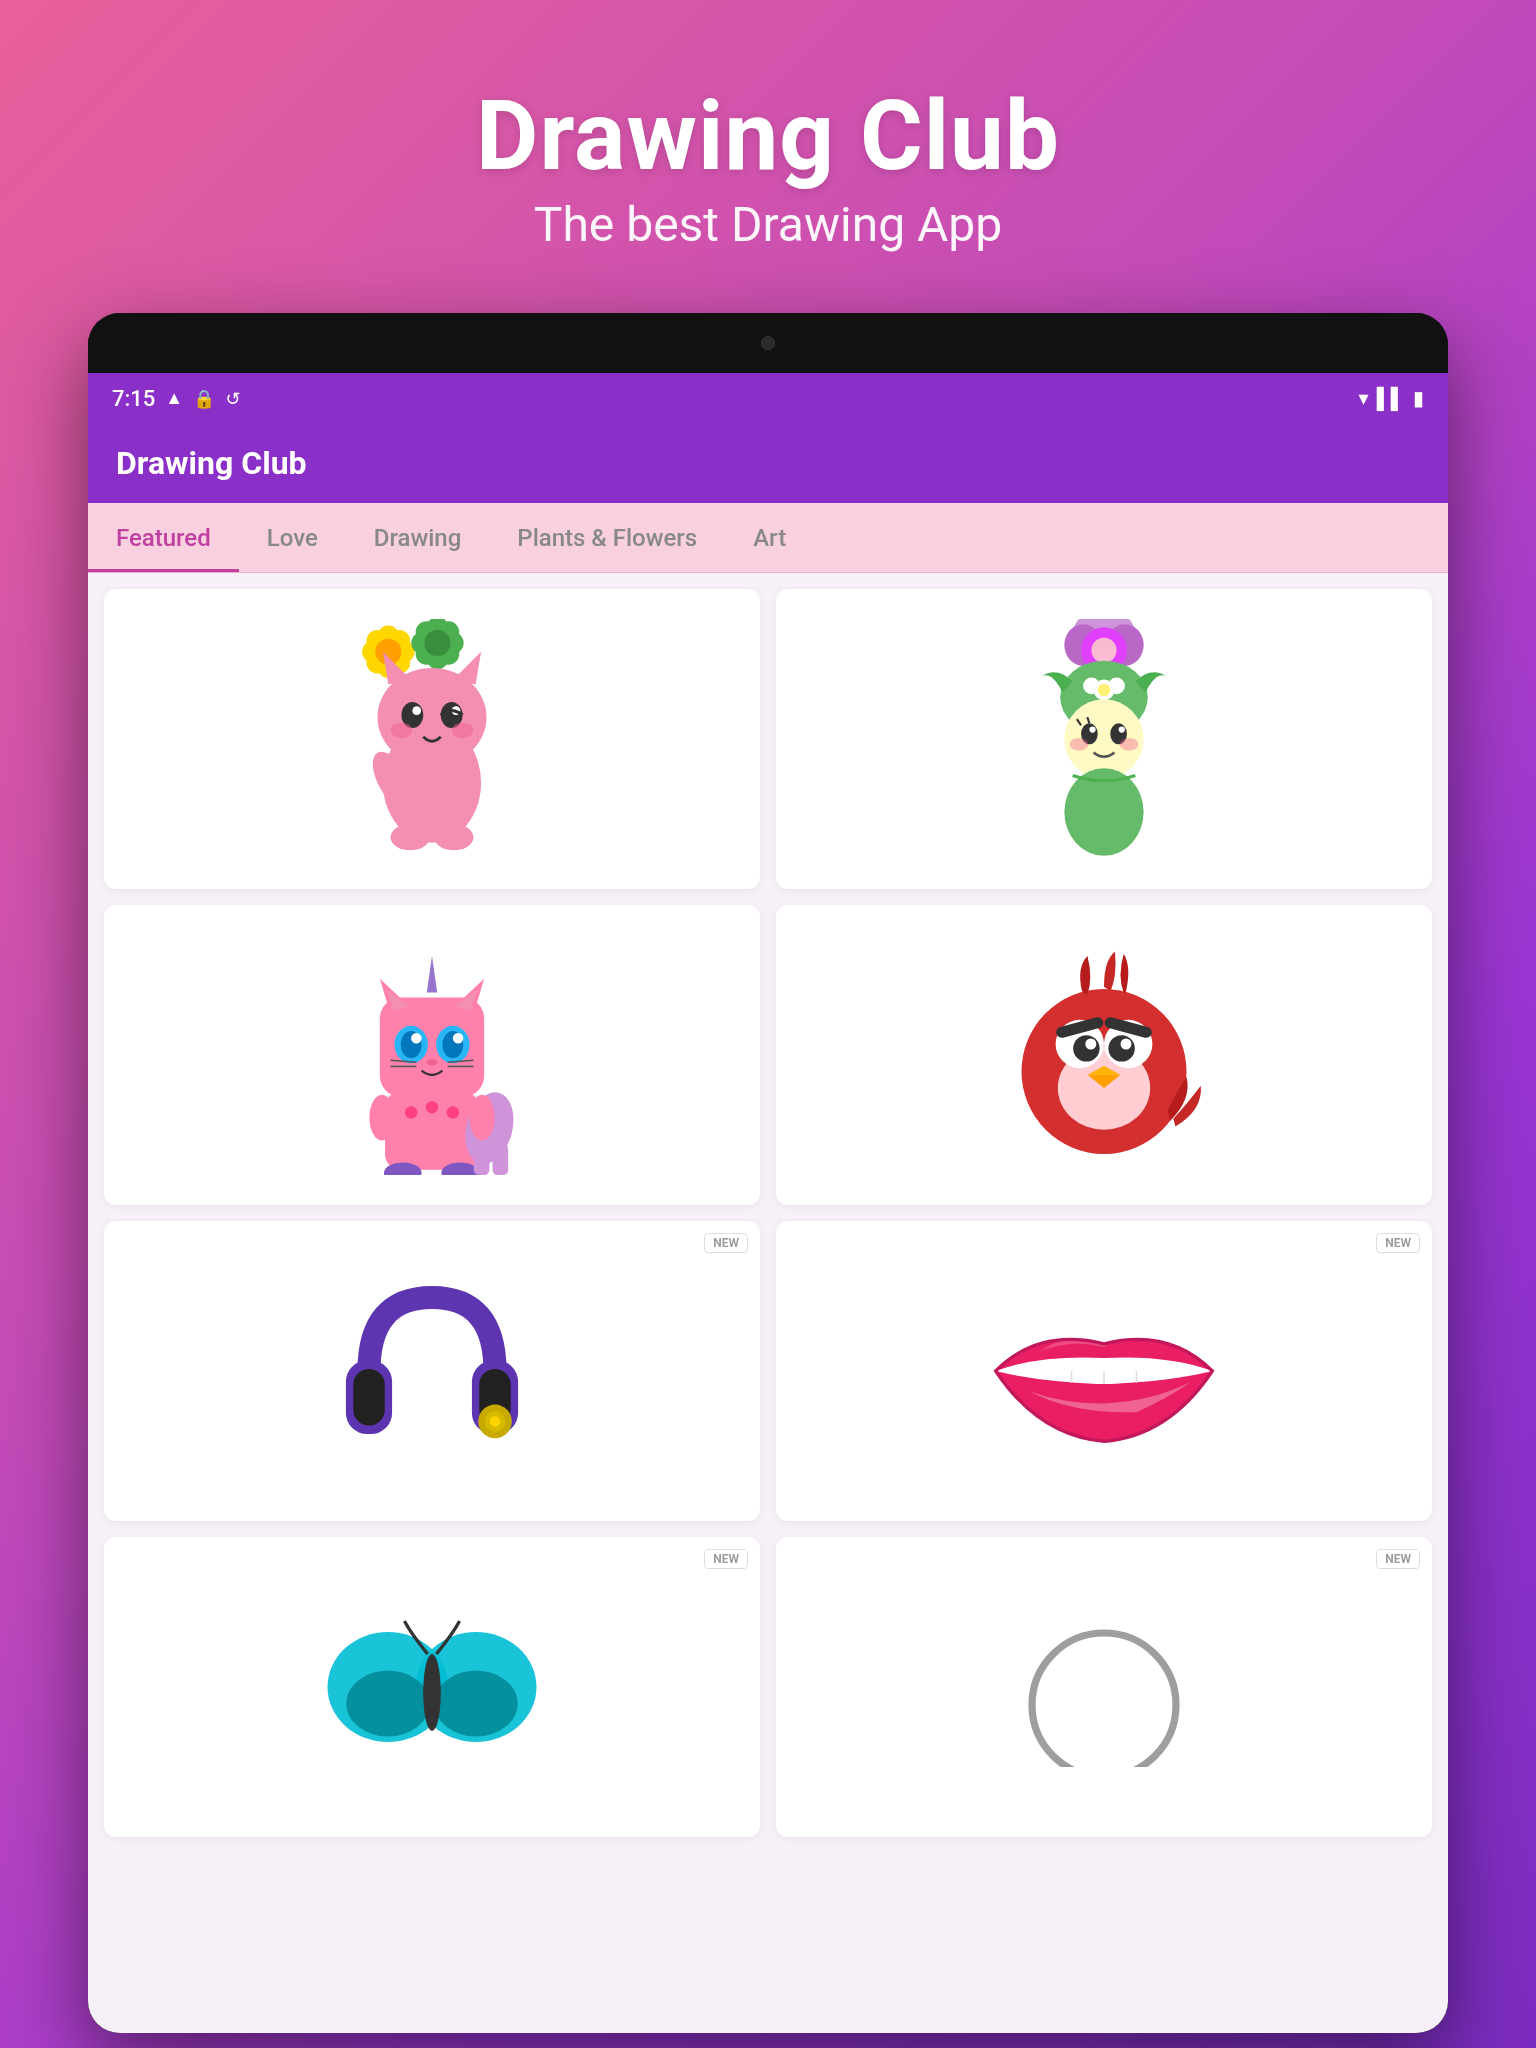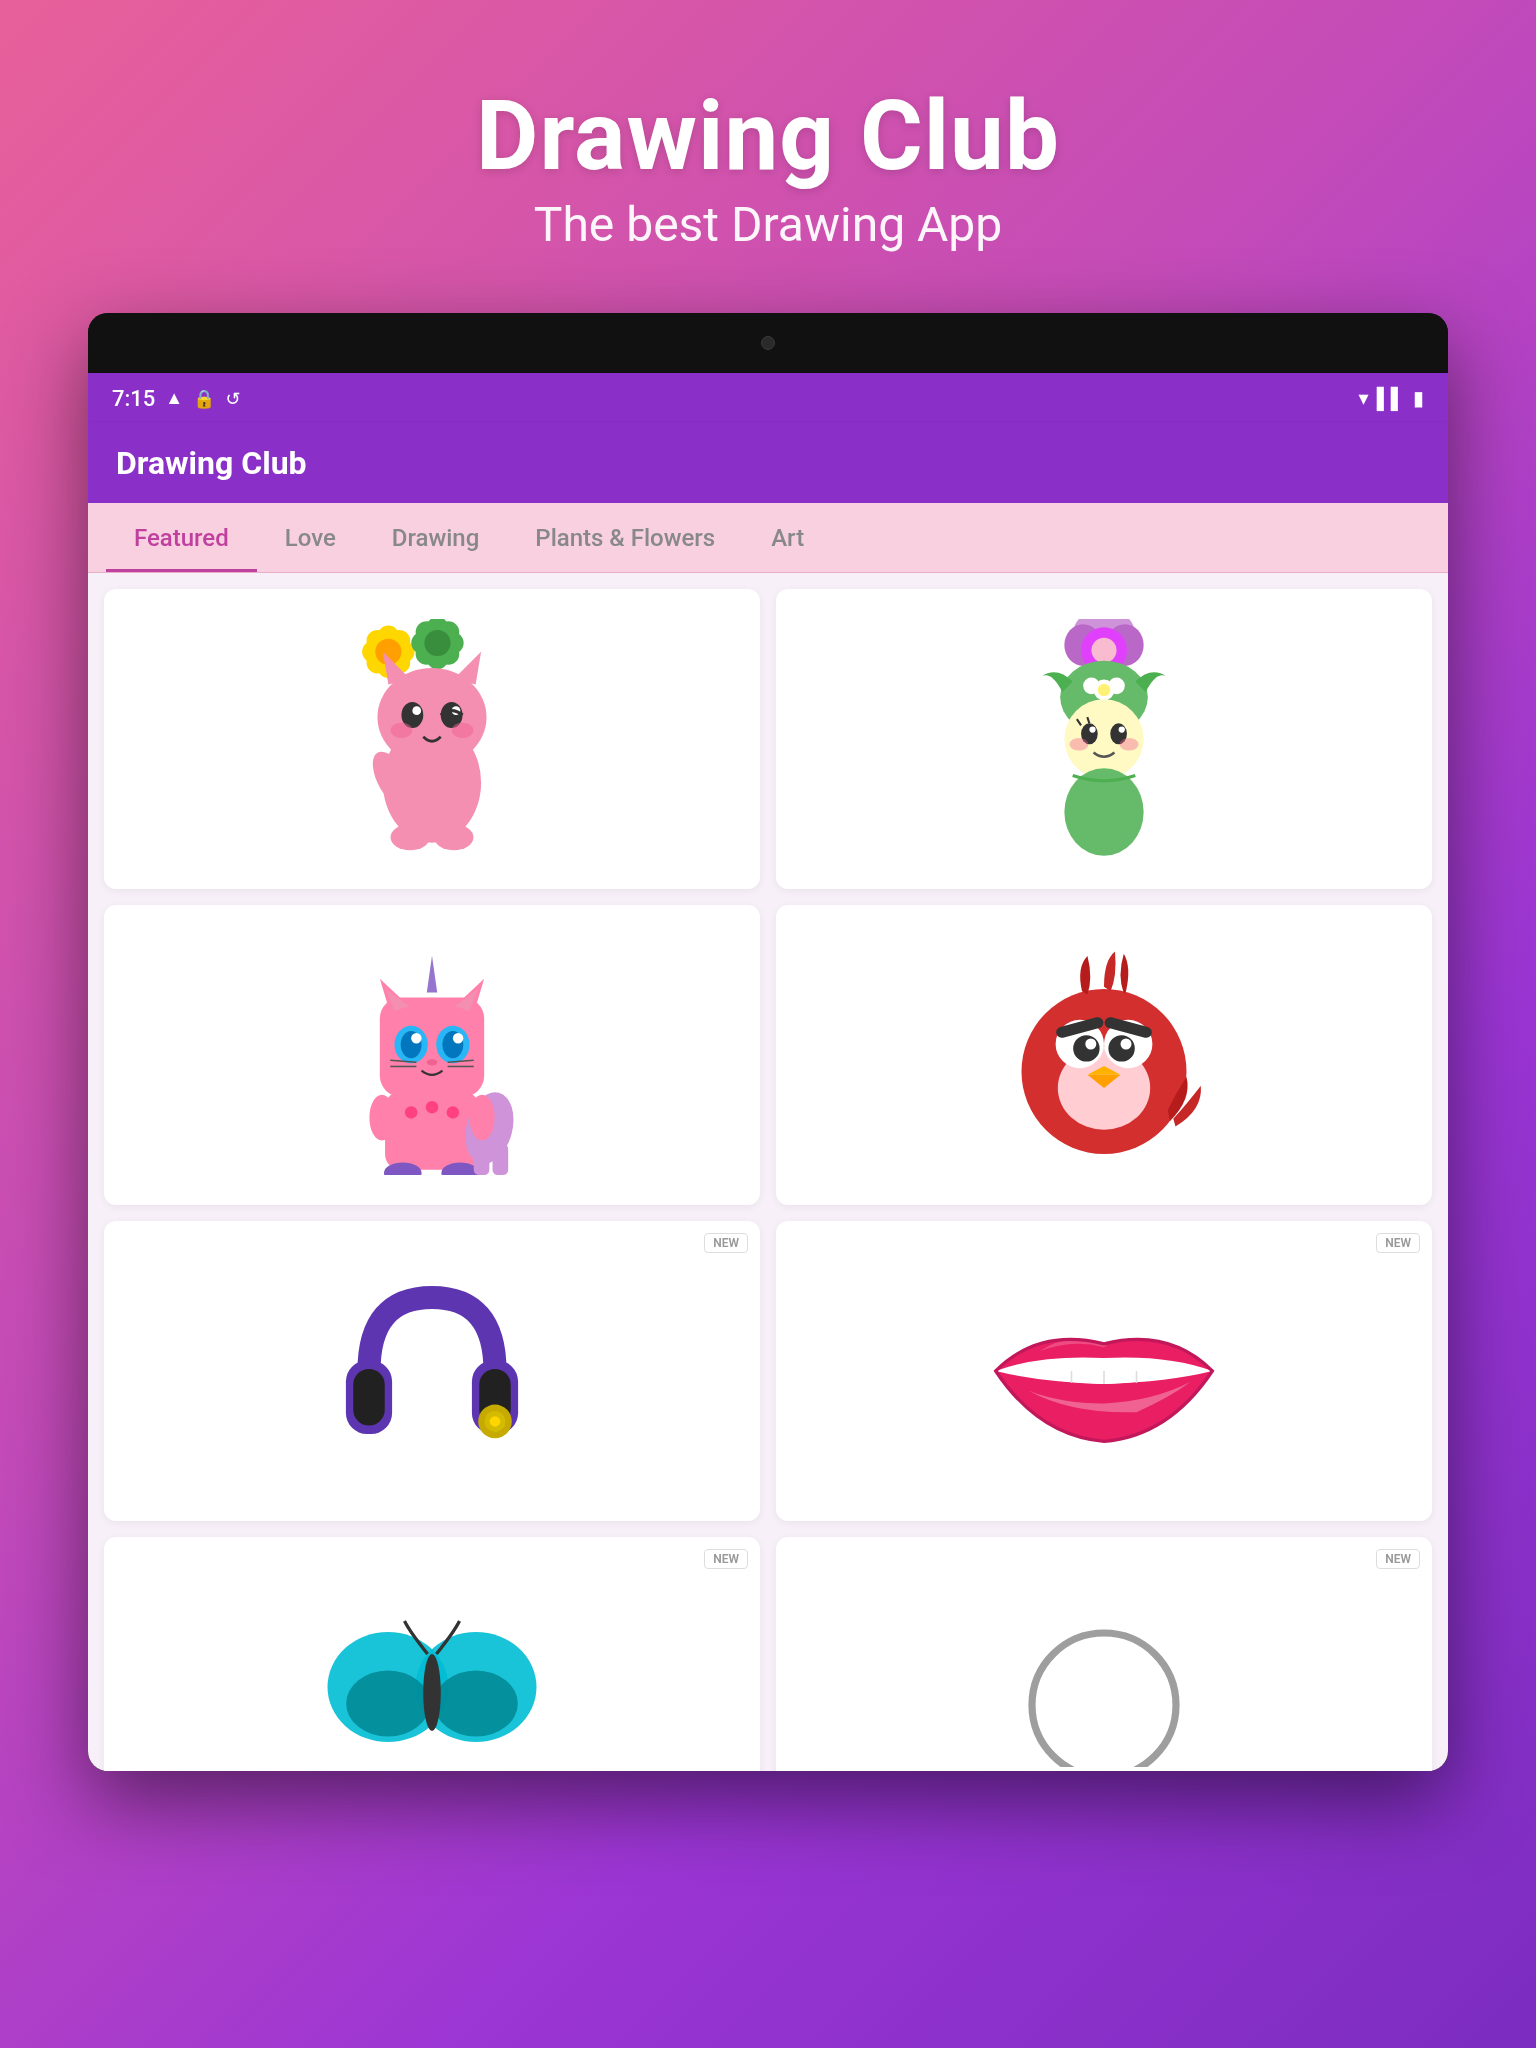--- a/index.html
+++ b/index.html
@@ -33,23 +33,23 @@
       font-size: 48px;
       font-weight: 400;
       margin-top: 4px;
       opacity: 0.95;
     }
 
     
     .tablet-frame {
       margin-top: 60px;
       width: 1360px;
-      height: 1458px;
+      height: 1720px;
       background: #1a1a1a;
-      border-radius: 20px;
+      border-radius: 32px;
       position: relative;
       box-shadow: 0 30px 80px rgba(0,0,0,0.5), inset 0 0 0 3px #3a3a3a;
       overflow: hidden;
     }
 
     
     .tablet-top-bar {
       height: 60px;
       background: #111;
       display: flex;
@@ -118,21 +118,20 @@
     }
 
     
     .tab-bar {
       height: 70px;
       background: #f9d0e0;
       display: flex;
       align-items: center;
       overflow: hidden;
       border-bottom: 1px solid #e8b0c8;
-      padding-left: 18px;
     }
 
     .tab-item {
       padding: 0 28px;
       height: 100%;
       display: flex;
       align-items: center;
       font-size: 24px;
       font-weight: 500;
       color: #888;

